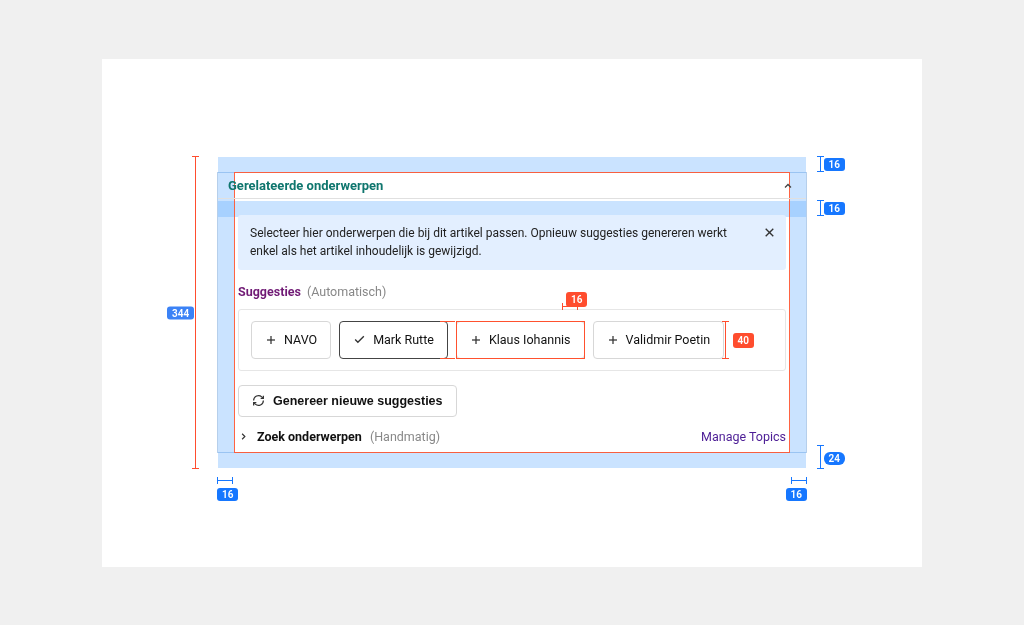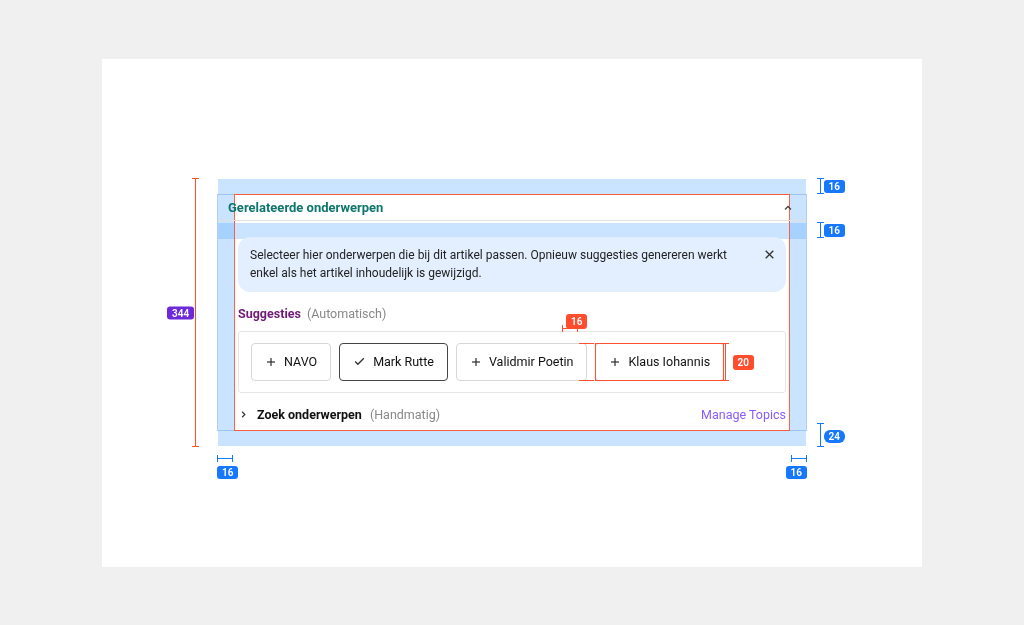--- a/index.html
+++ b/index.html
@@ -74,21 +74,21 @@
     .panel-body {
       padding: 16px 20px 8px 20px;
       position: relative;
       z-index: 2;
     }
     .info-banner {
       display: flex;
       align-items: flex-start;
       gap: 10px;
       background: #e3efff;
-      border-radius: 12px;
+      border-radius: 3px;
       padding: 10px 10px 10px 12px;
       margin-bottom: 14px;
     }
     .info-text {
       font-size: 12px;
       line-height: 1.45;
       color: #222;
       flex: 1;
     }
     .info-close {
@@ -182,21 +182,21 @@
     }
     .search-left {
       display: flex;
       align-items: center;
       gap: 8px;
     }
     .search-left .chev { color:#333; display:flex; }
     .search-left .strong { font-weight: 700; color:#111; }
     .search-left .muted { color:#888; }
     .manage-link {
-      color: #8b5cf6;
+      color: #4c1d95;
       cursor: pointer;
     }
 
     
     .meas-bar {
       position: absolute;
       background: #1677ff;
     }
     .meas-bar.v { width: 1px; }
     .meas-bar.h { height: 1px; }
@@ -211,21 +211,21 @@
       position: absolute;
       background:#1677ff;
       color:#fff;
       font-size:10px;
       font-weight:600;
       padding:1px 5px;
       border-radius:3px;
     }
     .dim-red {
       position:absolute;
-      background:#6d28d9;
+      background:#3b82f6;
       color:#fff;
       font-size:10px;
       font-weight:600;
       padding:1px 5px;
       border-radius:3px;
     }
     .left-height-bar {
       position:absolute;
       left:-22px;
       top:-16px;
@@ -329,48 +329,59 @@
               <span>NAVO</span>
             </div>
             <div class="chip selected">
               <span class="icon">
                 <svg width="13" height="13" viewBox="0 0 24 24" fill="none" stroke="currentColor" stroke-width="2.5">
                     <polyline points="4 12 9 17 20 6"></polyline>
                   </svg>
               </span>
               <span>Mark Rutte</span>
             </div>
-            <div class="chip">
-              <span class="icon">
-                <svg width="12" height="12" viewBox="0 0 24 24" fill="none" stroke="currentColor" stroke-width="2.5">
-                    <line x1="12" y1="4" x2="12" y2="20"></line>
-                    <line x1="4" y1="12" x2="20" y2="12"></line>
-                  </svg>
-              </span>
-              <span>Validmir Poetin</span>
-            </div>
             <div class="chip emph" id="chip4">
               <span class="icon">
                 <svg width="12" height="12" viewBox="0 0 24 24" fill="none" stroke="currentColor" stroke-width="2.5">
                     <line x1="12" y1="4" x2="12" y2="20"></line>
                     <line x1="4" y1="12" x2="20" y2="12"></line>
                   </svg>
               </span>
               <span>Klaus Iohannis</span>
               <span class="chip-outline" style="top:-1px;left:-17px;width:15px;height:38px;border-right:none;border-left:none;"></span>
               <span class="chip-outline" style="top:-1px;left:-1px;right:-1px;bottom:-1px;"></span>
             </div>
+            <div class="chip">
+              <span class="icon">
+                <svg width="12" height="12" viewBox="0 0 24 24" fill="none" stroke="currentColor" stroke-width="2.5">
+                    <line x1="12" y1="4" x2="12" y2="20"></line>
+                    <line x1="4" y1="12" x2="20" y2="12"></line>
+                  </svg>
+              </span>
+              <span>Validmir Poetin</span>
+            </div>
           </div>
 
           <div class="meas-bar v" style="right:60px; top:12px; height:38px; background:#ff4d2e;"></div>
           <div class="meas-cap v" style="right:57px; top:12px; background:#ff4d2e;"></div>
           <div class="meas-cap v" style="right:57px; top:49px; background:#ff4d2e;"></div>
-          <div class="badge" style="right:32px; top:24px;">20</div>
+          <div class="badge" style="right:32px; top:24px;">40</div>
         </div>
 
+        <button class="gen-btn">
+          <span class="icon">
+            <svg width="13" height="13" viewBox="0 0 24 24" fill="none" stroke="currentColor" stroke-width="2.2">
+              <path d="M3 12a9 9 0 0 1 15-6.7L21 8"></path>
+              <path d="M21 12a9 9 0 0 1-15 6.7L3 16"></path>
+              <polyline points="21 3 21 8 16 8"></polyline>
+              <polyline points="3 21 3 16 8 16"></polyline>
+            </svg>
+          </span>
+          <span>Genereer nieuwe suggesties</span>
+        </button>
 
         <div class="search-topic-row">
           <div class="search-left">
             <span class="chev">
               <svg width="11" height="11" viewBox="0 0 24 24" fill="none" stroke="currentColor" stroke-width="2.5">
                   <polyline points="9 6 15 12 9 18"></polyline>
                 </svg>
             </span>
             <span class="strong">Zoek onderwerpen</span>
             <span class="muted">(Handmatig)</span>

